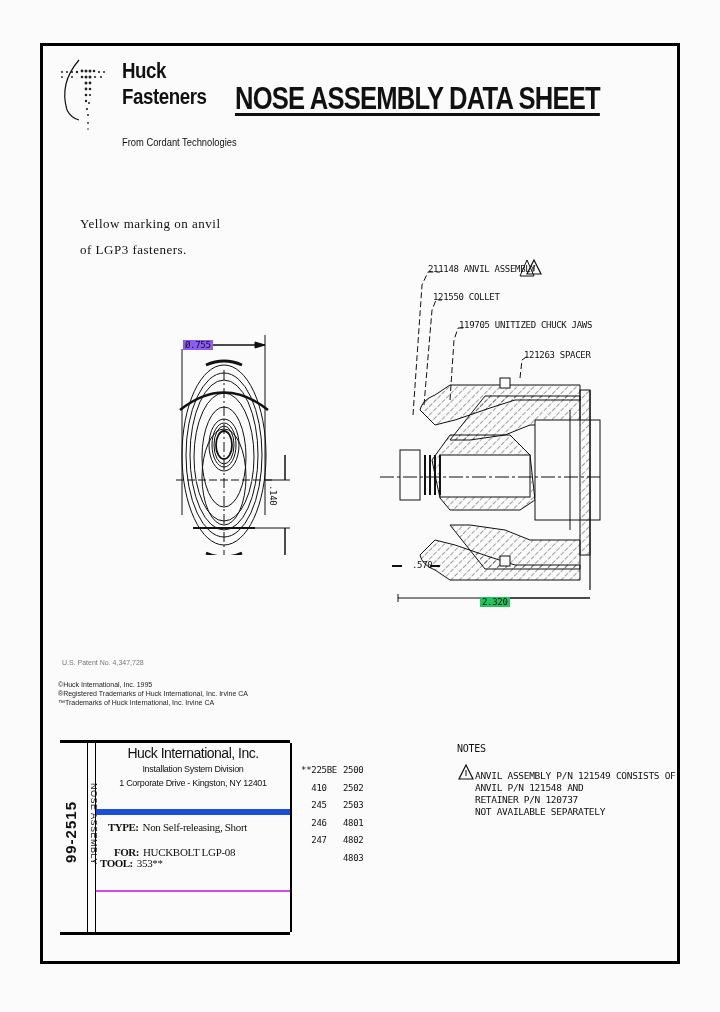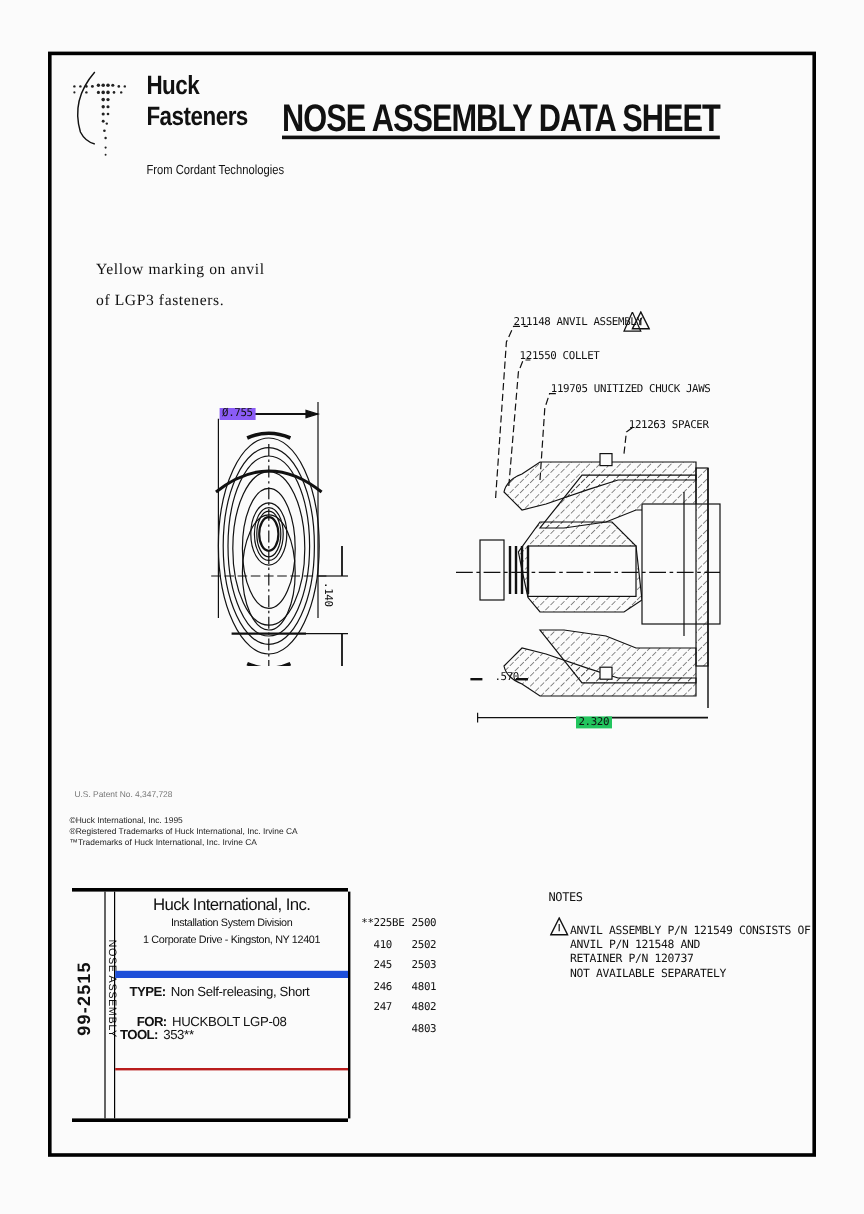--- a/index.html
+++ b/index.html
@@ -8,21 +8,21 @@
   .abs{position:absolute;}
   .logo-huck{left:122px;top:58px;font-size:22px;font-weight:bold;letter-spacing:-0.5px;line-height:26px;transform:scaleX(0.85);transform-origin:left top;}
   .logo-sub{left:122px;top:136px;font-size:11px;transform:scaleX(0.85);transform-origin:left top;}
   .title{left:235px;top:80px;font-size:32px;font-weight:bold;letter-spacing:-1px;text-decoration:underline;text-decoration-thickness:3px;text-underline-offset:4px;transform:scaleX(0.80);transform-origin:left top;white-space:nowrap;}
   .note-yellow{left:80px;font-family:Liberation Serif, serif;font-size:13px;letter-spacing:0.5px;}
   .small{font-family:"DejaVu Sans Mono",monospace;font-size:9px;letter-spacing:-0.3px;white-space:nowrap;}
   .tiny{font-size:7px;color:#222;line-height:9px;white-space:nowrap;}
   .tb{position:absolute;left:60px;top:740px;width:230px;height:195px;border-top:3px solid #000;border-bottom:3px solid #000;box-sizing:border-box;}
   .tb-inner{position:absolute;left:35px;top:0;right:-2px;bottom:0;border-left:1px solid #000;border-right:2px solid #000;}
   .tb .hdr{position:absolute;left:0;right:0;top:0;height:66px;border-bottom:6px solid #1d4ed8;text-align:center;}
-  .tb .mid{position:absolute;left:0;right:0;top:66px;height:81px;border-bottom:2px solid #b91c1c;}
+  .tb .mid{position:absolute;left:0;right:0;top:66px;height:81px;border-bottom:2px solid #d946ef;font-family:Liberation Serif, serif;}
   .tb .bot{position:absolute;left:0;right:0;top:147px;bottom:0;}
   .vert{position:absolute;writing-mode:vertical-rl;white-space:nowrap;}
   .lbl{font-weight:bold;font-size:11px;letter-spacing:-0.5px;}
   .val{font-size:11px;letter-spacing:-0.3px;}
 </style>
 </head>
 <body>
 
 <div class="frame"></div>
 

